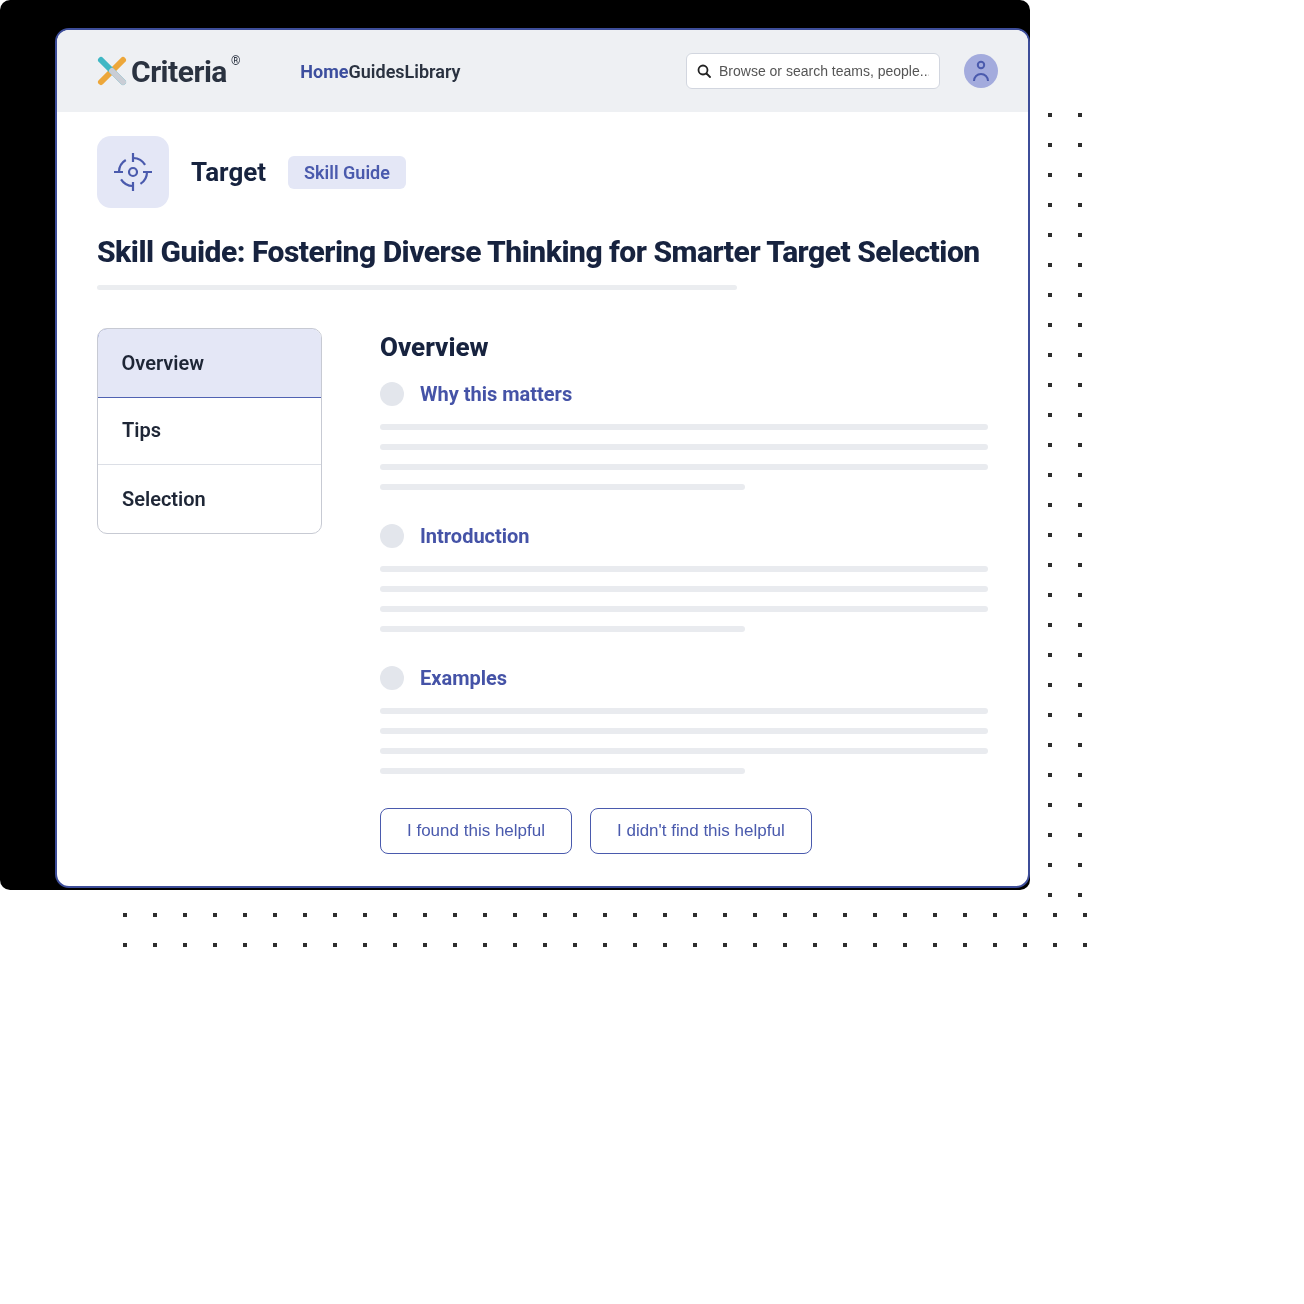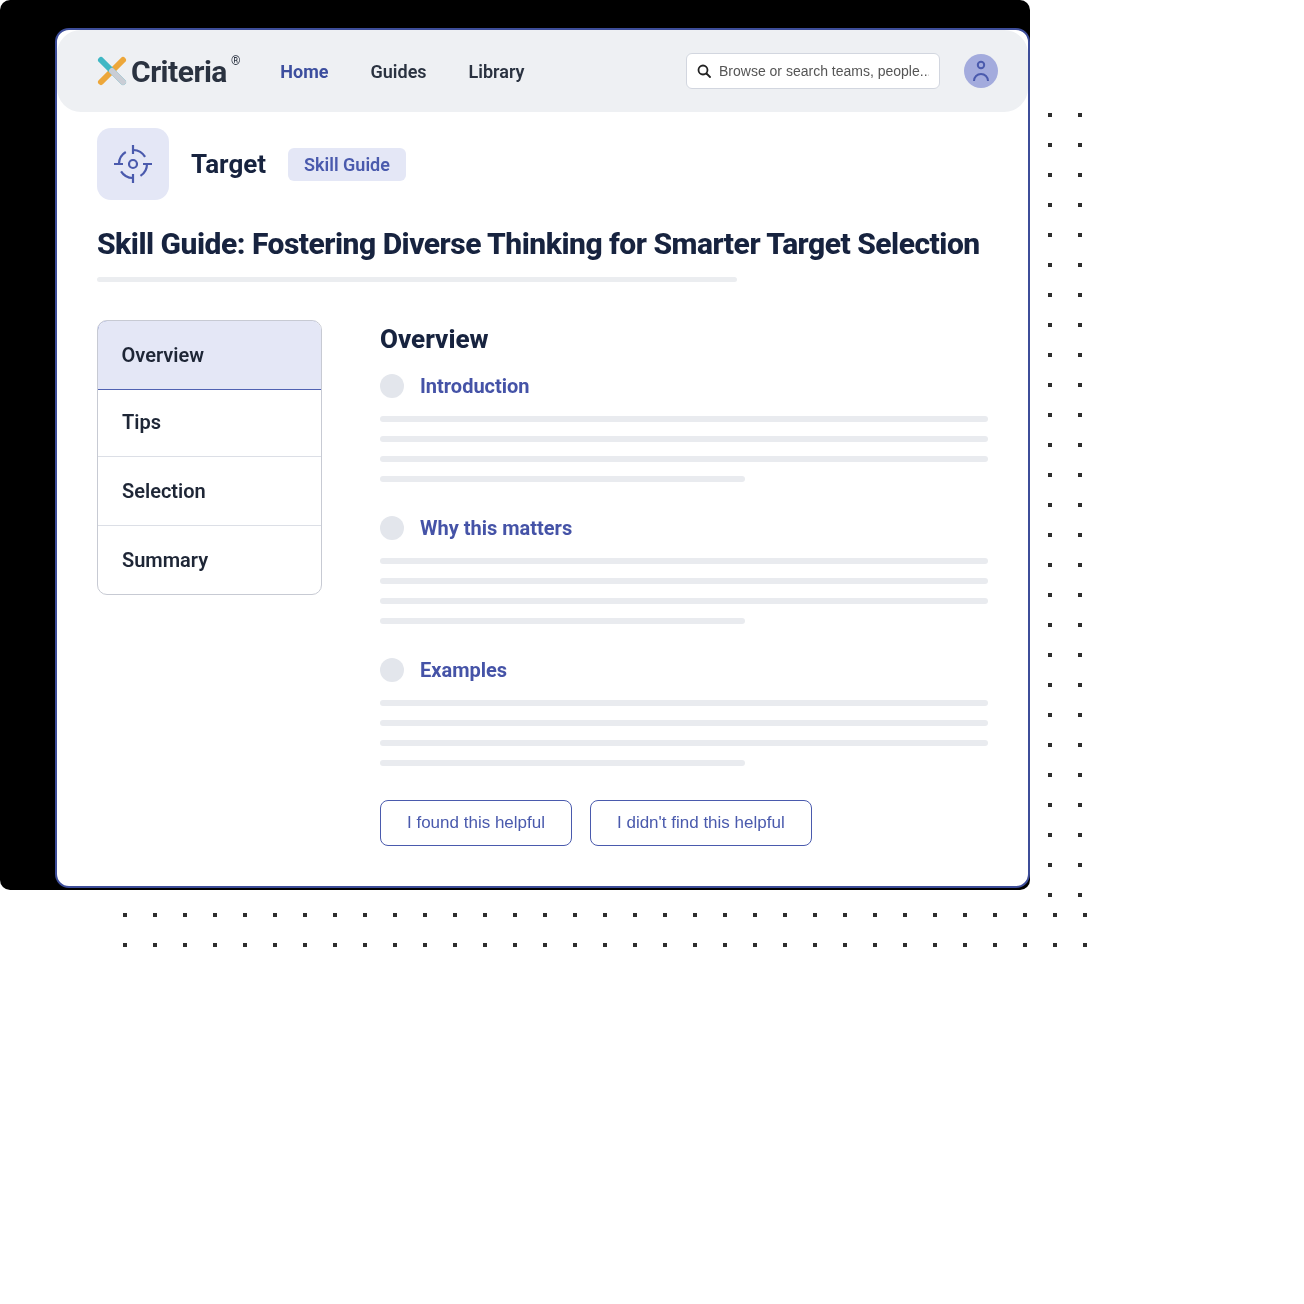--- a/index.html
+++ b/index.html
@@ -36,21 +36,20 @@
     overflow: hidden;
     z-index: 2;
   }
   .topbar {
     height: 82px;
     background: #eef0f3;
     display: flex;
     align-items: center;
     padding: 0 30px 0 38px;
     gap: 10px;
-    border-radius: 24px;
   }
   .logo {
     display: flex;
     align-items: center;
     gap: 2px;
     margin-right: 20px;
   }
   .logo-word {
     font-size: 30px;
     font-weight: 700;
@@ -59,22 +58,21 @@
   }
   .logo-r {
     font-size: 12px;
     color: #2a3240;
     position: relative;
     top: -10px;
     left: 2px;
   }
   .nav {
     display: flex;
-    gap: 42px;
-    margin-left: 12px;
+    margin-left: 32px;
   }
   .nav-item {
     font-size: 18px;
     font-weight: 600;
     color: #2a3240;
     cursor: pointer;
   }
   .nav-item.active { color: #3c4e9e; font-weight: 700; }
   .flex-spacer { flex: 1; }
   .search-box {
@@ -98,21 +96,21 @@
   .search-box input::placeholder { color: #555; }
   .avatar {
     width: 34px; height: 34px;
     border-radius: 50%;
     background: #a3abdd;
     margin-left: 14px;
     display: flex;
     align-items: center;
     justify-content: center;
   }
-  .content { padding: 16px 40px 30px 40px; }
+  .content { padding: 24px 40px 30px 40px; }
   .page-head {
     display: flex;
     align-items: center;
     gap: 22px;
     margin-bottom: 26px;
   }
   .page-icon {
     width: 72px; height: 72px;
     background: #e4e7f6;
     border-radius: 14px;
@@ -274,51 +272,50 @@
     </div>
 
     <h1 class="page-title">Skill Guide: Fostering Diverse Thinking for Smarter Target Selection</h1>
     <div class="thin-line"></div>
 
     <div class="body">
       <div class="sidebar">
         <div class="side-item active">Overview</div>
         <div class="side-item">Tips</div>
         <div class="side-item">Selection</div>
-        <div class="side-item">Summary</div>
       </div>
 
       <div class="main">
         <h2 class="section-heading">Overview</h2>
+
+        <div class="subsection">
+          <div class="sub-head">
+            <div class="dot"></div>
+            <div class="sub-title">Why this matters</div>
+          </div>
+          <div class="skel w100"></div>
+          <div class="skel w100"></div>
+          <div class="skel w100"></div>
+          <div class="skel w60"></div>
+        </div>
 
         <div class="subsection">
           <div class="sub-head">
             <div class="dot"></div>
             <div class="sub-title">Introduction</div>
           </div>
           <div class="skel w100"></div>
           <div class="skel w100"></div>
           <div class="skel w100"></div>
           <div class="skel w60"></div>
         </div>
 
         <div class="subsection">
           <div class="sub-head">
             <div class="dot"></div>
-            <div class="sub-title">Why this matters</div>
-          </div>
-          <div class="skel w100"></div>
-          <div class="skel w100"></div>
-          <div class="skel w100"></div>
-          <div class="skel w60"></div>
-        </div>
-
-        <div class="subsection">
-          <div class="sub-head">
-            <div class="dot"></div>
             <div class="sub-title">Examples</div>
           </div>
           <div class="skel w100"></div>
           <div class="skel w100"></div>
           <div class="skel w100"></div>
           <div class="skel w60"></div>
         </div>
 
         <div class="feedback">
           <button>I found this helpful</button>

